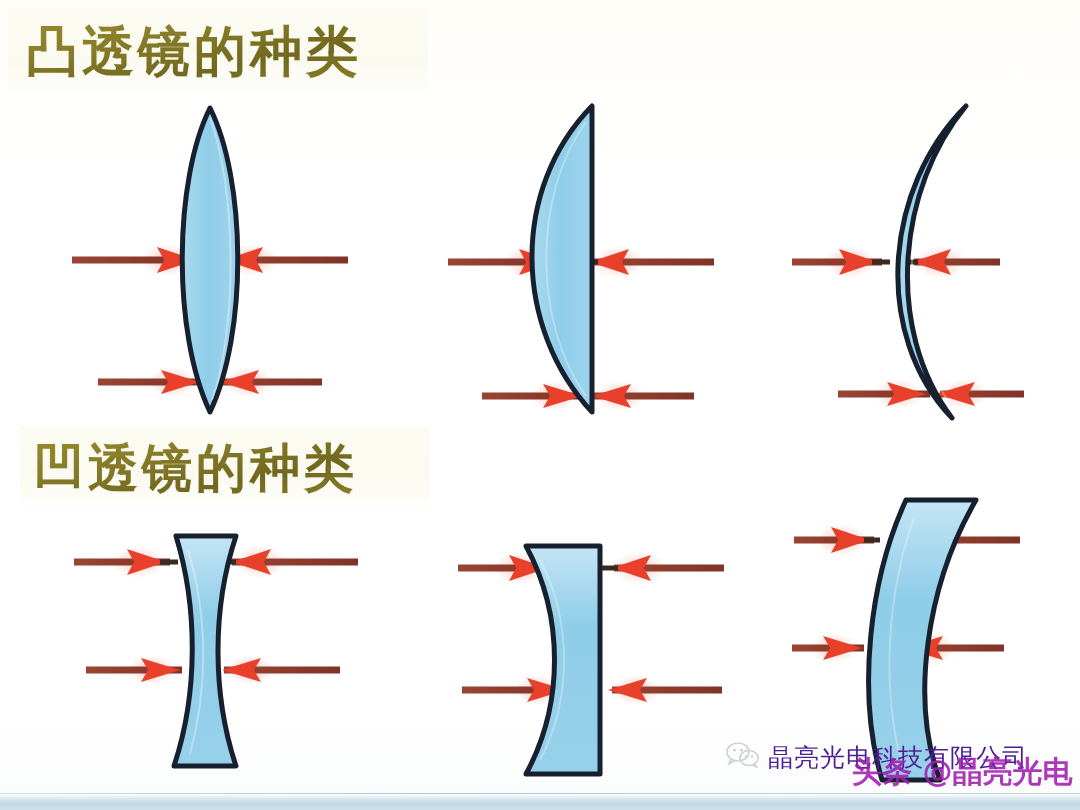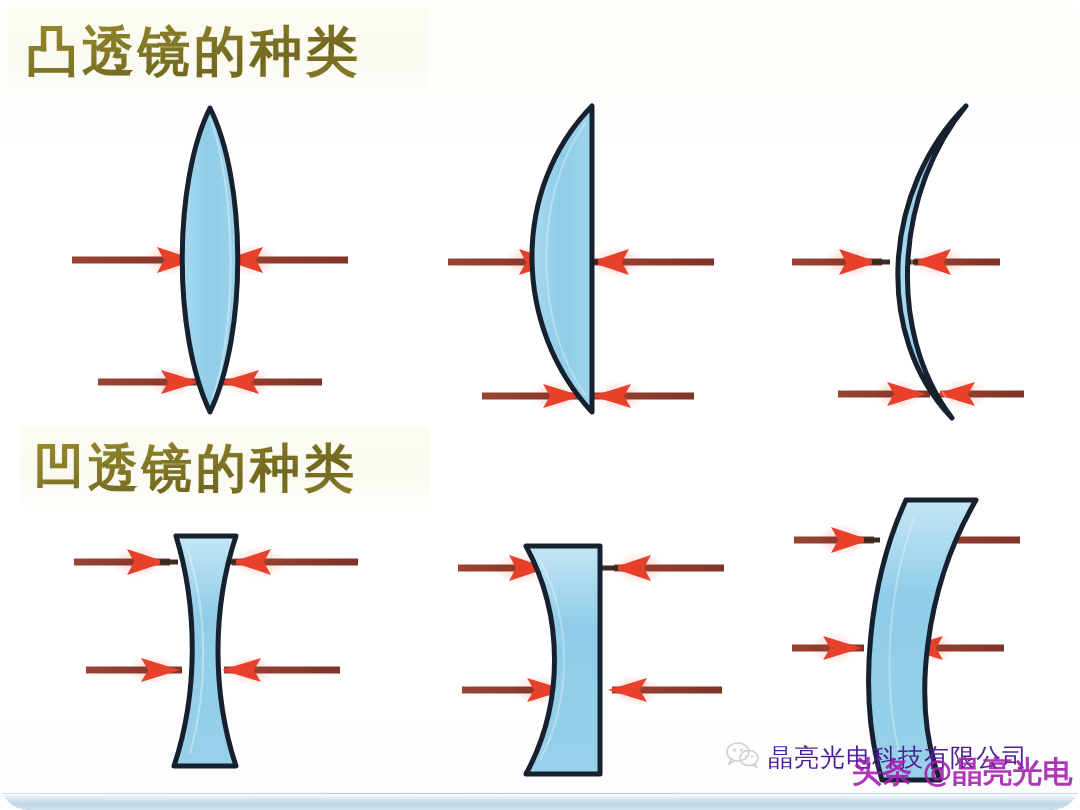--- a/index.html
+++ b/index.html
@@ -10,21 +10,20 @@
   }
   body {
     font-family: "Liberation Sans", "DejaVu Sans", sans-serif;
   }
   #slide {
     position: relative;
     width: 1080px;
     height: 810px;
     background: #fdfdfb;
     overflow: hidden;
-    border-radius: 28px;
   }
 
   
   .paper-tint {
     position: absolute;
     inset: 0;
     background:
       linear-gradient(180deg, #fffef9 0%, #ffffff 22%, #ffffff 88%, #fbfcfd 100%);
     pointer-events: none;
   }

